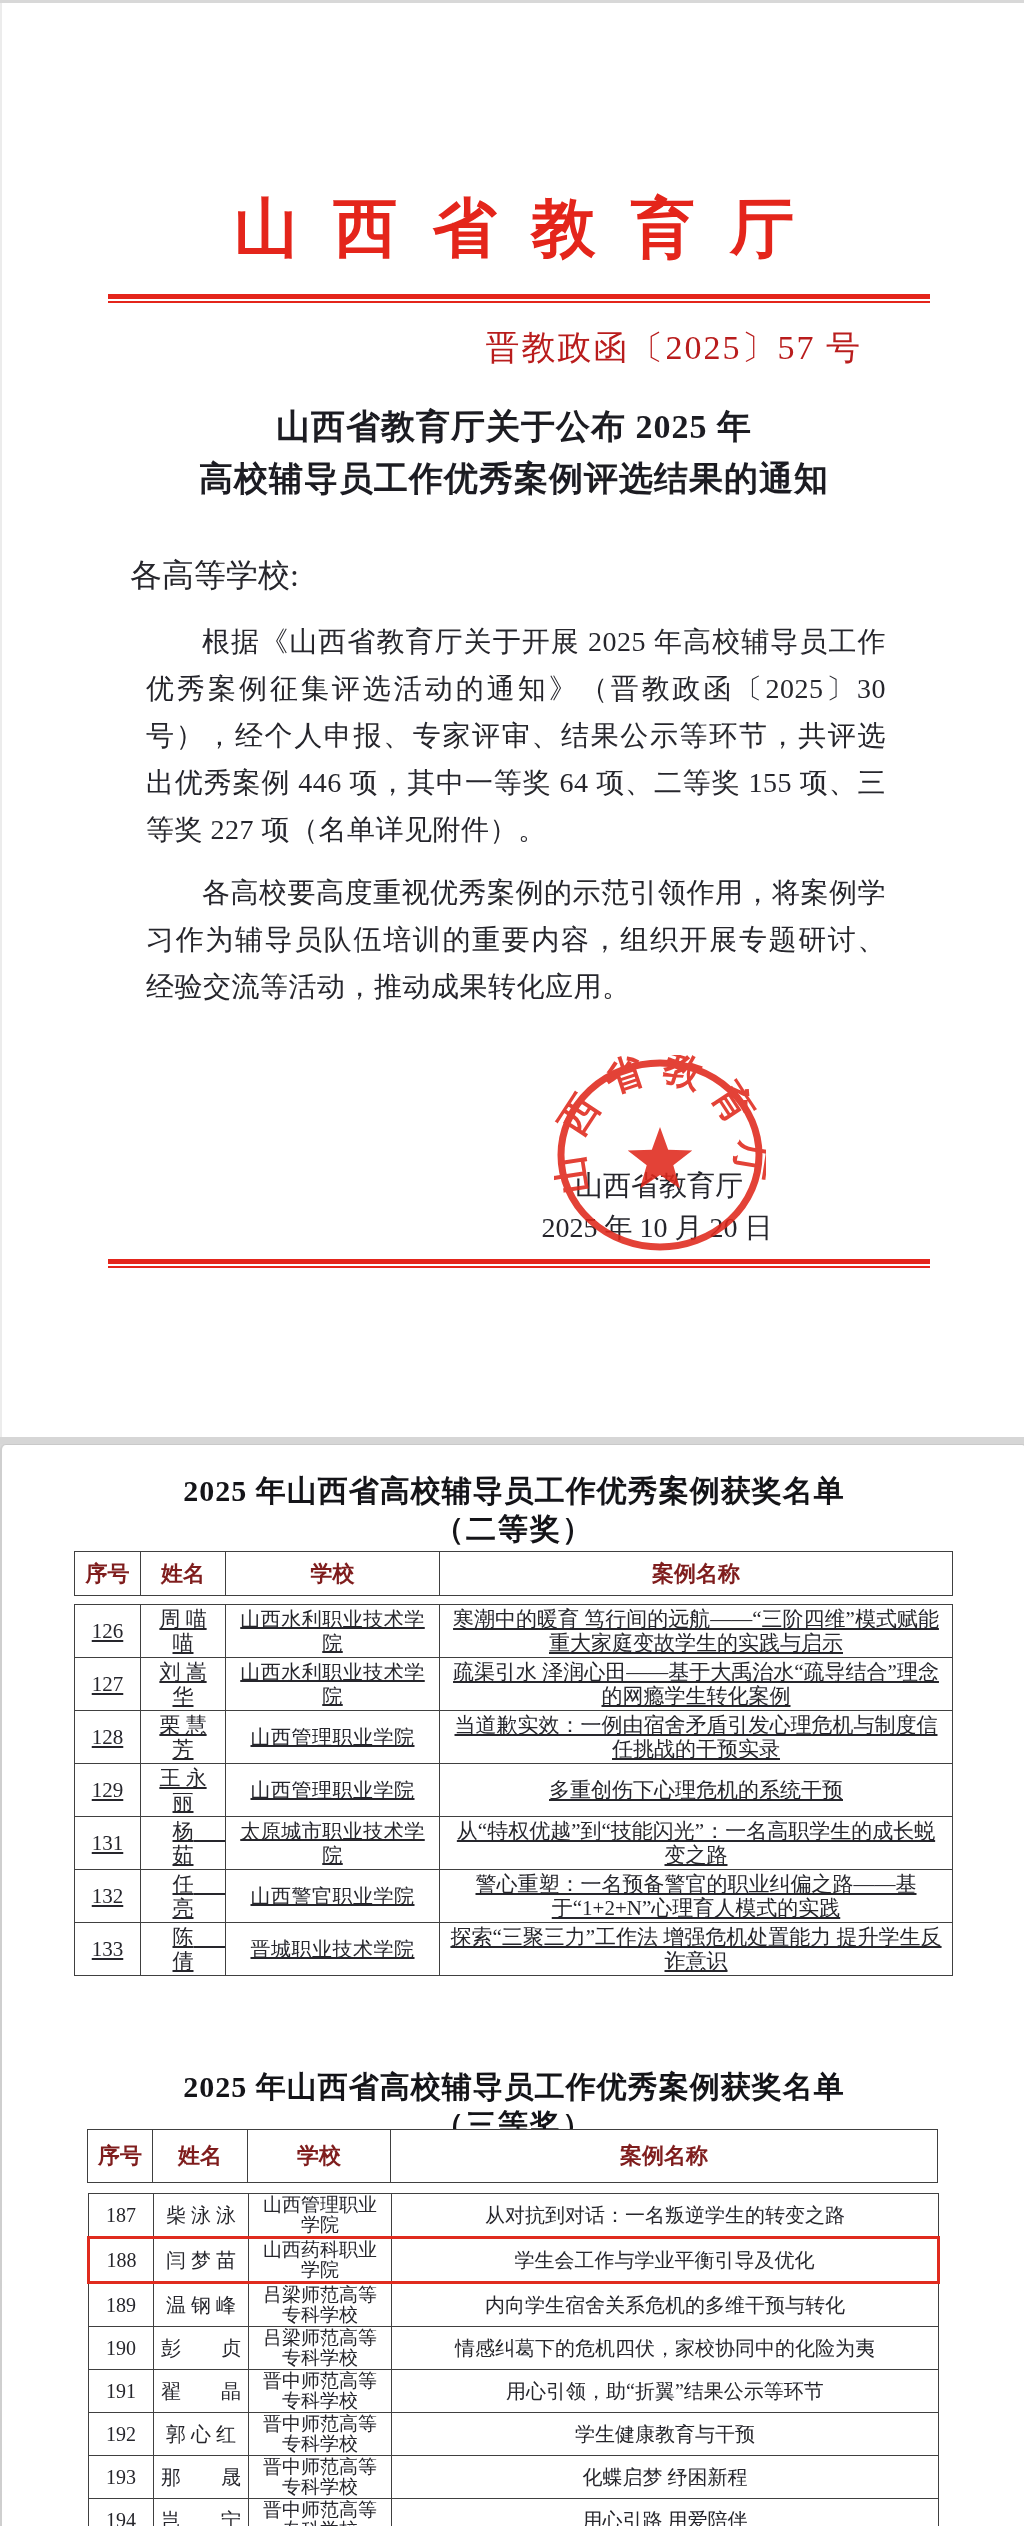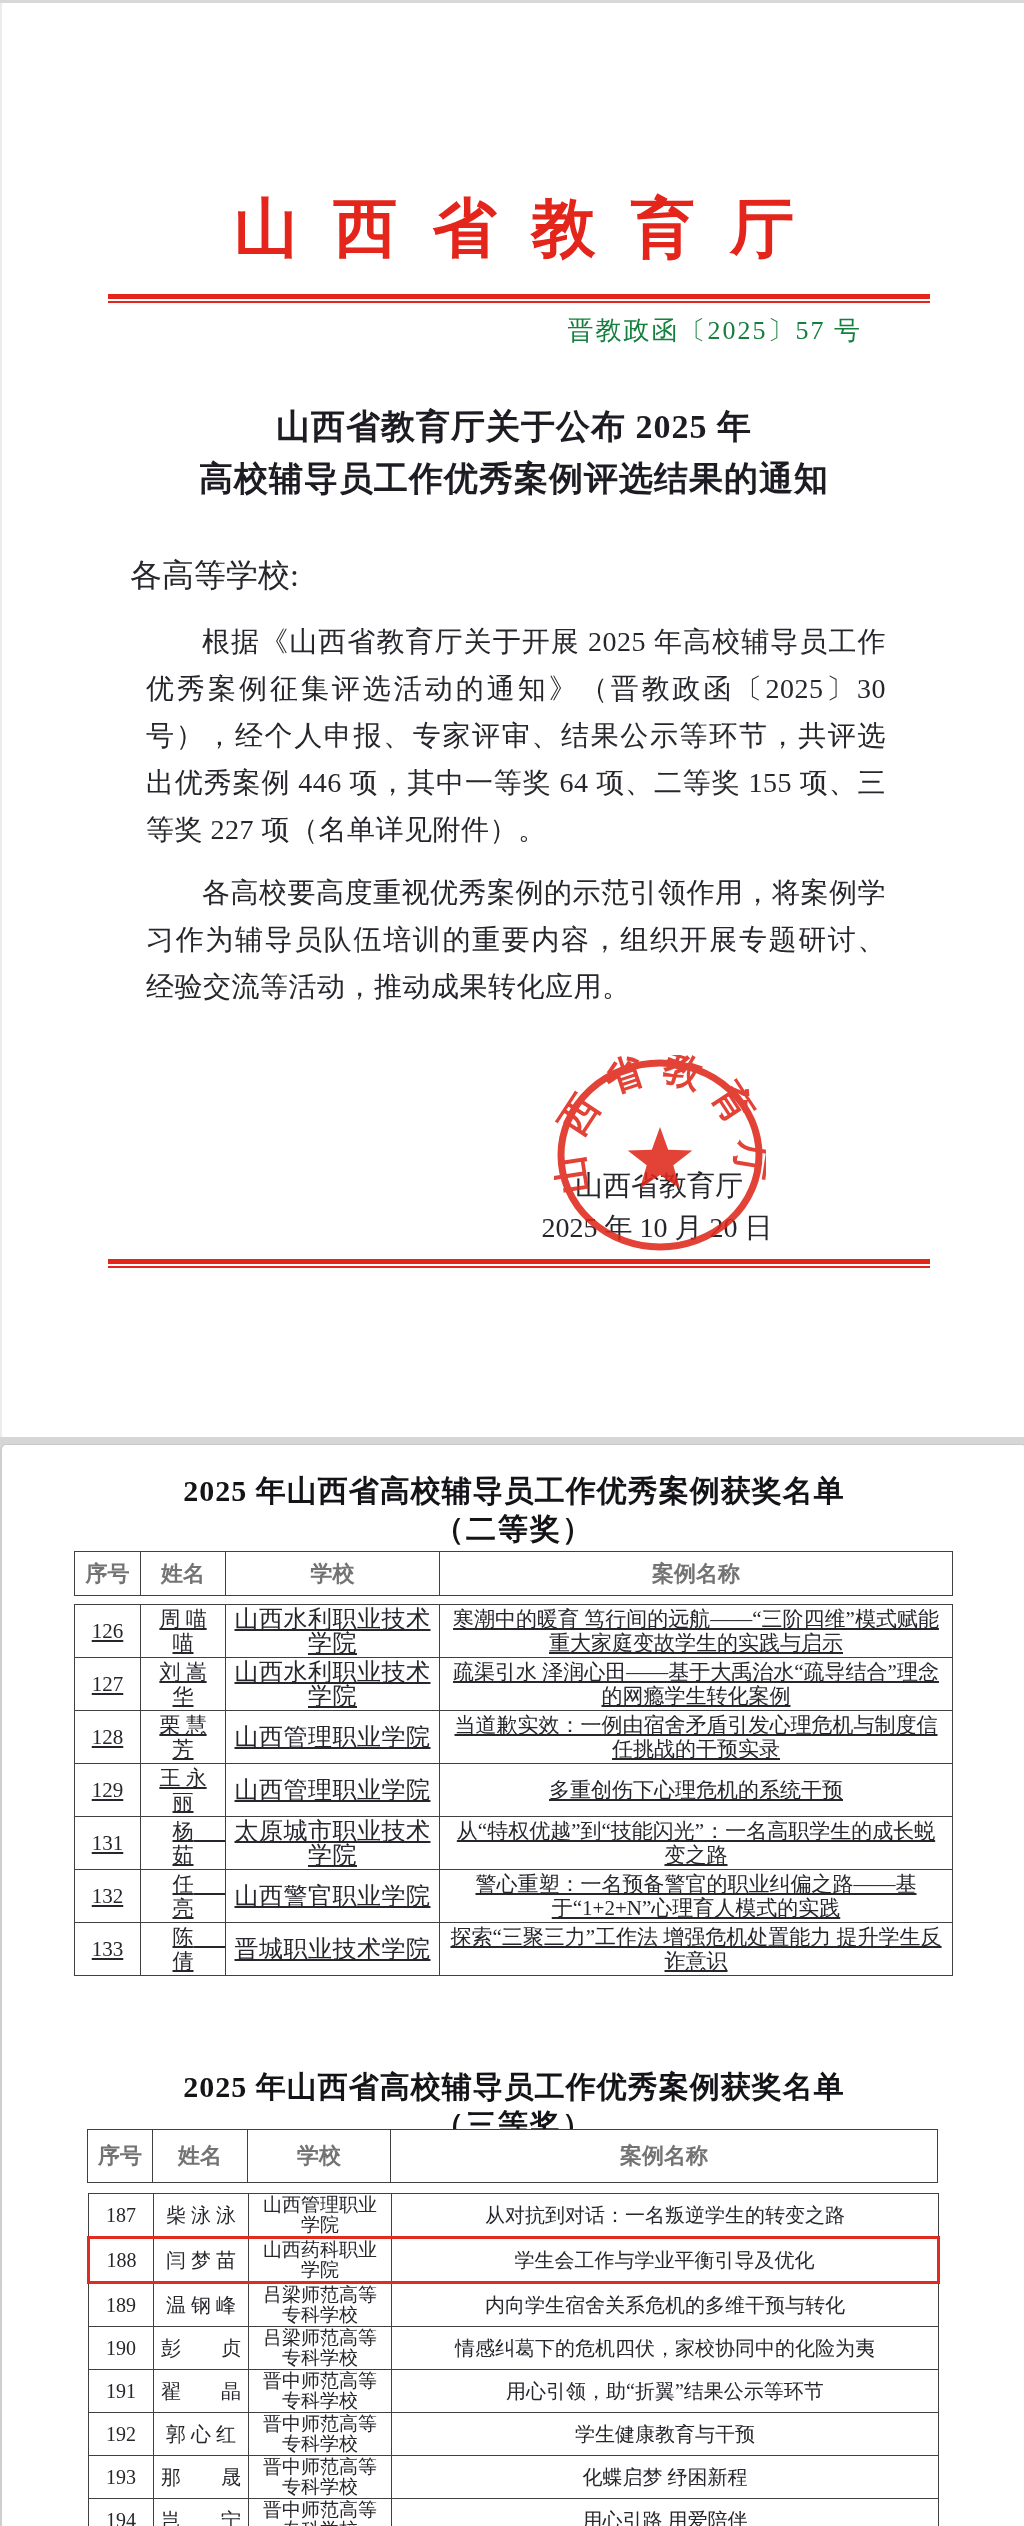--- a/index.html
+++ b/index.html
@@ -20,22 +20,22 @@
     text-align:center;font-size:64px;font-weight:bold;
     letter-spacing:0.55em;padding-left:0.55em;box-sizing:border-box;
     line-height:1.5;
   }
   .redline{position:absolute;left:106px;width:822px;}
   .redline .thick{height:5px;}
   .redline .thin{height:2px;margin-top:2px;}
   #redline-top{top:291px;}
   #redline-bottom{top:1256px;}
   .docnum{
-    position:absolute;top:310px;left:0;width:860px;
-    text-align:right;font-size:26px;letter-spacing:2px;color:#15803d;
+    position:absolute;top:322px;left:0;width:860px;
+    text-align:right;font-size:34px;letter-spacing:2px;color:#b91c1c;
   }
   .doc-title{
     position:absolute;top:398px;left:0;width:100%;
     text-align:center;font-size:34px;font-weight:bold;line-height:52px;
     letter-spacing:1px;color:#1c1c22;
   }
   .salutation{position:absolute;top:551px;left:128px;font-size:32px;}
   .doc-body{
     position:absolute;top:599px;left:128px;width:772px;
     font-size:28px;line-height:47px;text-align:justify;letter-spacing:0.5px;
@@ -53,29 +53,29 @@
   .tbl-title{
     position:absolute;left:0;width:100%;text-align:center;
     font-size:30px;font-weight:bold;letter-spacing:1px;color:#141418;
   }
   .tbl-sub{
     position:absolute;left:0;width:100%;text-align:center;
     font-size:30px;font-weight:bold;letter-spacing:2px;color:#141418;
   }
   table{border-collapse:collapse;table-layout:fixed;position:absolute;background:#fff;}
   th,td{border:1px solid #404040;text-align:center;vertical-align:middle;overflow:hidden;}
-  th{font-weight:bold;color:#737373;}
+  th{font-weight:bold;color:#7f1d1d;}
 
   
   #t1-head,#t1-body{left:72px;width:878px;}
   #t1-head{top:106px;}
   #t1-body{top:159px;text-decoration:underline;}
   #t1-head th{font-size:22px;height:41px;}
   #t1-body td{font-size:21px;line-height:24px;padding:2px 7px;}
-  #t1-body td:nth-child(3){font-size:24px;letter-spacing:0.5px;}
+  #t1-body td:nth-child(3){font-size:20px;letter-spacing:0.5px;}
 
   
   #t2-head,#t2-body{left:85px;width:850px;}
   #t2-head{top:684px;}
   #t2-body{top:748px;}
   #t2-head th{font-size:22px;height:50px;}
   #t2-body td{font-size:20px;line-height:20px;padding:1px 4px;}
   #t2-body td:nth-child(3){font-size:19px;padding:1px 6px;}
 
   

